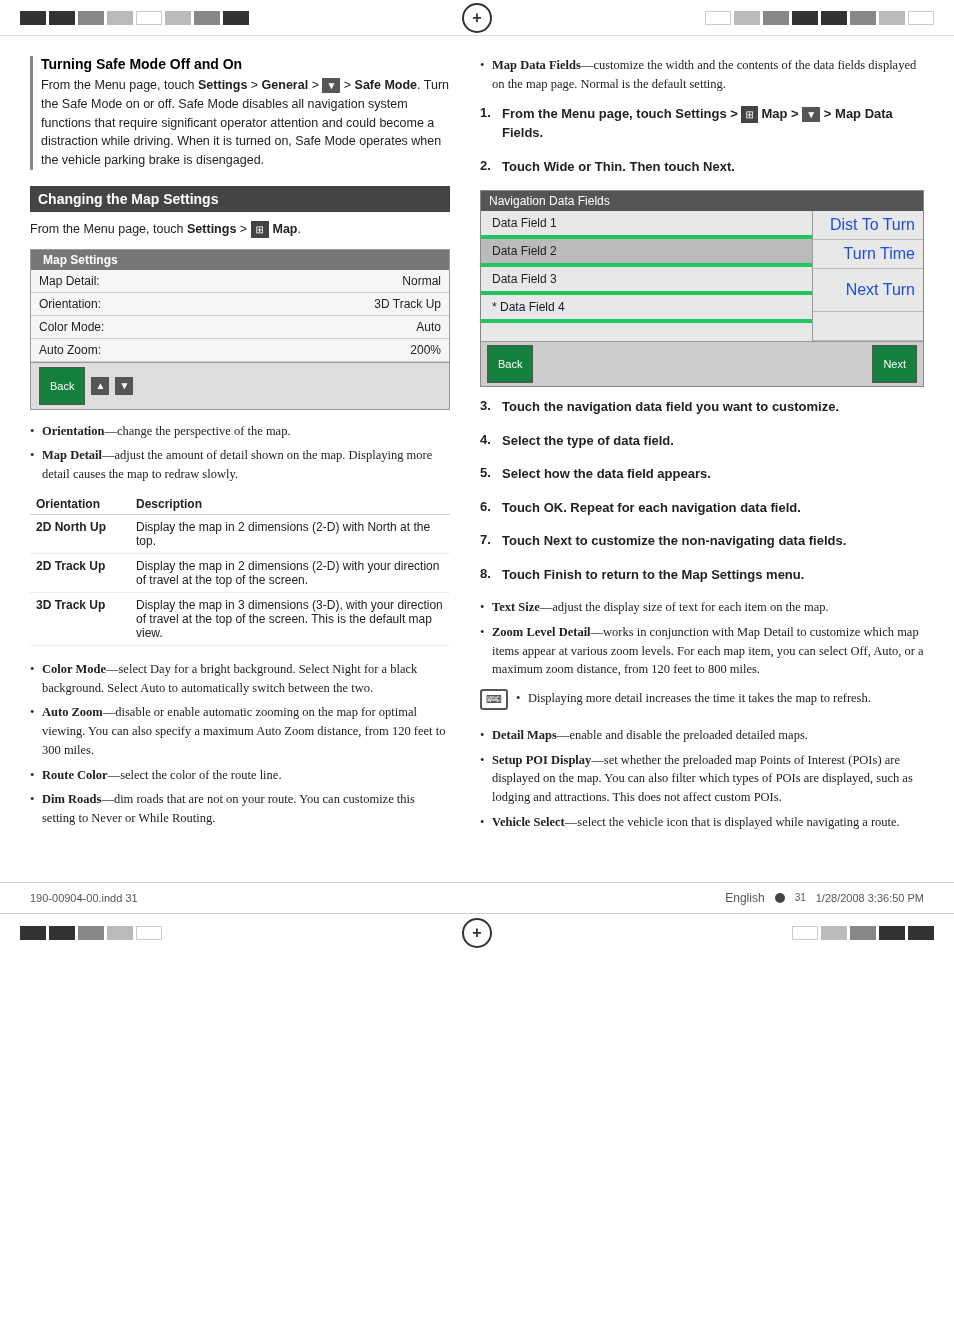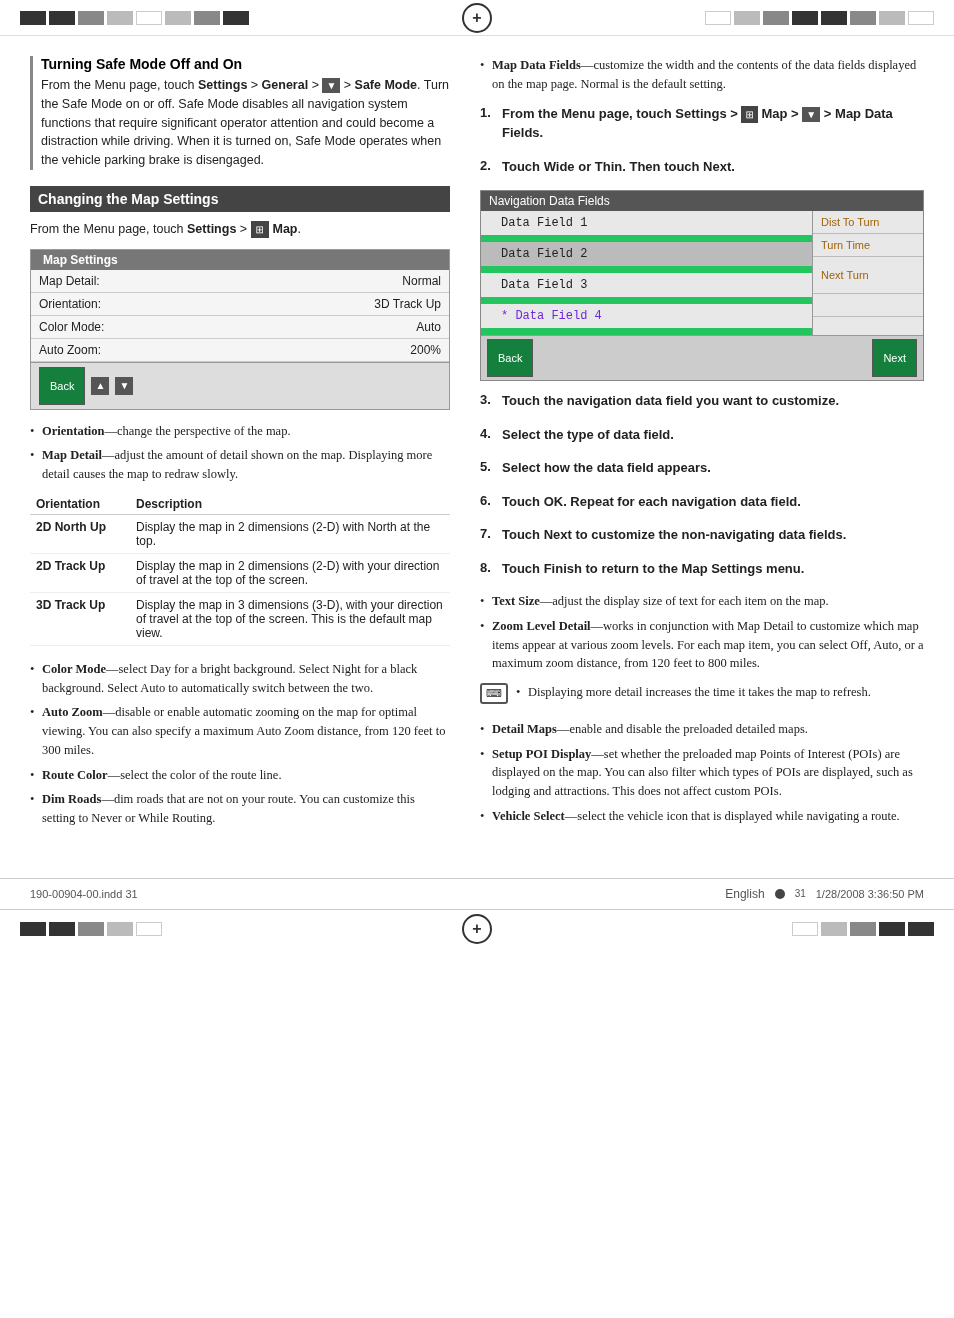--- a/index.html
+++ b/index.html
@@ -182,37 +182,36 @@
       gap: 0;
     }
     .nav-data-left {
       flex: 1;
       border-right: 1px solid #999;
     }
     .nav-data-right {
       flex: 0 0 110px;
     }
     .nav-data-cell {
-      padding: 5px 20px;
-      border-bottom: 7px solid #22c55e;
+      padding: 5px 11px;
+      border-bottom: 4px solid #22c55e;
       background: #e8e8e8;
       font-size: 12px;
       color: #222;
-      font-family: Liberation Mono, monospace;
     }
     .nav-data-cell.selected {
       background: #bbb;
     }
     .nav-data-right-cell {
       padding: 5px 8px;
       border-bottom: 1px solid #bbb;
-      font-size: 11px;
-      color: #a16207;
+      font-size: 16px;
+      color: #1d4ed8;
       background: #e8e8e8;
-      text-align: left;
+      text-align: right;
     }
     .nav-data-right-cell.tall {
       padding: 12px 8px;
     }
     .nav-data-footer {
       display: flex;
       align-items: center;
       padding: 3px 6px;
       background: #ccc;
       border-top: 1px solid #999;
@@ -448,21 +447,21 @@
       </span>
     </div>
 
     <div class="nav-data-box">
       <div class="nav-data-header">Navigation Data Fields</div>
       <div class="nav-data-content">
         <div class="nav-data-left">
           <div class="nav-data-cell">Data Field 1</div>
           <div class="nav-data-cell selected">Data Field 2</div>
           <div class="nav-data-cell">Data Field 3</div>
-          <div class="nav-data-cell" style="color:#6d28d9;">* Data Field 4</div>
+          <div class="nav-data-cell" style="color:#0f172a;">* Data Field 4</div>
         </div>
         <div class="nav-data-right">
           <div class="nav-data-right-cell">Dist To Turn</div>
           <div class="nav-data-right-cell">Turn Time</div>
           <div class="nav-data-right-cell tall">Next Turn</div>
           <div class="nav-data-right-cell">&nbsp;</div>
         </div>
       </div>
       <div class="nav-data-footer">
         <span class="back-btn">Back</span>

